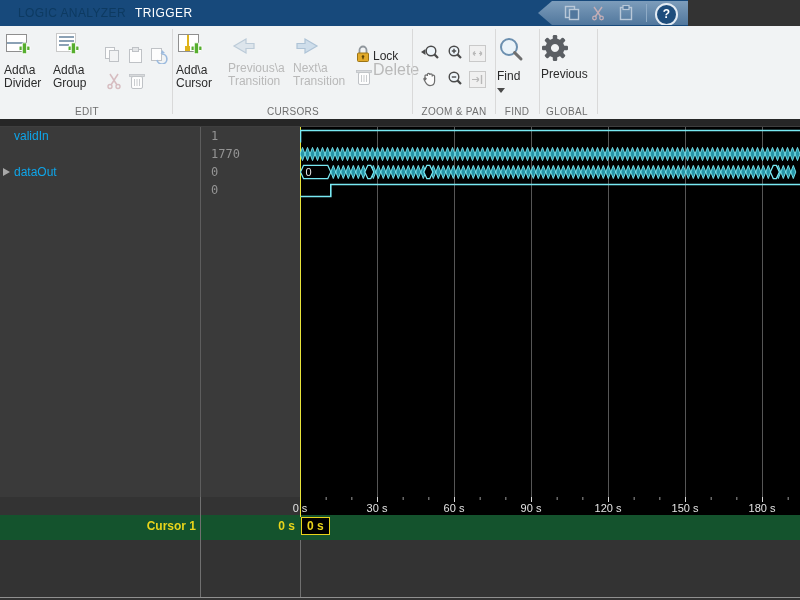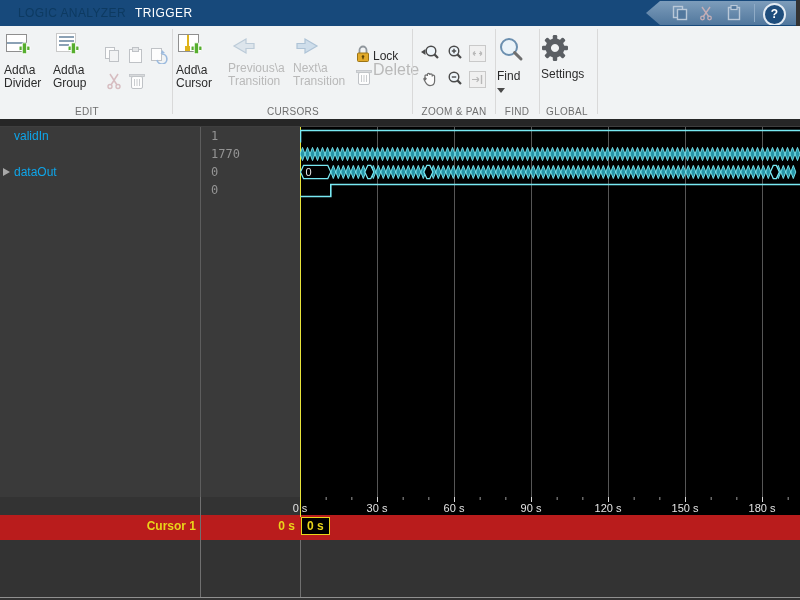--- a/index.html
+++ b/index.html
@@ -1,20 +1,20 @@
 <!DOCTYPE html>
 <html><head>
 <meta charset="utf-8">
 <style>
   html,body{margin:0;padding:0;}
   body{width:800px;height:600px;overflow:hidden;background:#333;font-family:"Liberation Sans",sans-serif;-webkit-font-smoothing:antialiased;}
   #app{position:relative;width:800px;height:600px;background:#333;}
 
   
-  #titlebar{position:absolute;left:0;top:0;width:796px;height:26px;background:#17497b;}
+  #titlebar{position:absolute;left:0;top:0;width:688px;height:26px;background:#17497b;}
   .tab{position:absolute;top:6px;font-size:12px;letter-spacing:.4px;cursor:default;}
   .tab.inactive{color:#0d3a61;}
   .tab.active{color:#ffffff;}
   #qat{position:absolute;right:0;top:1px;width:150px;height:24px;
        background:linear-gradient(#7d9dbb,#51779d);
        -webkit-clip-path:polygon(0 50%,14px 0,100% 0,100% 100%,14px 100%);
        clip-path:polygon(0 50%,14px 0,100% 0,100% 100%,14px 100%);}
   .qicon{position:absolute;top:4px;}
   #qat-sep{position:absolute;top:3px;width:1px;height:18px;background:#8fabc6;left:108px;}
   #help-btn{position:absolute;left:117px;top:2px;width:19px;height:19px;border-radius:50%;
@@ -46,21 +46,21 @@
   #plot{position:absolute;left:300px;top:0;width:500px;height:370px;background:#000;}
   #cursorline{position:absolute;left:0px;top:0;width:1px;height:390px;background:#e8e43a;z-index:1;}
   #wavesvg{position:absolute;left:0;top:0;z-index:2;}
 
   
   #axisstrip{position:absolute;left:0;top:497px;width:800px;height:18px;background:#333;}
   #axisblack{position:absolute;left:300px;top:0;width:500px;height:18px;background:#000;}
   .ticklabel{position:absolute;top:5px;width:44px;margin-left:-22px;text-align:center;font-size:11px;color:#e3e3e3;white-space:nowrap;}
 
   
-  #cursorrow{position:absolute;left:0;top:515px;width:800px;height:25px;background:#b91c1c;}
+  #cursorrow{position:absolute;left:0;top:515px;width:800px;height:25px;background:#14532d;}
   #cursor-name{position:absolute;left:60px;top:4px;width:136px;text-align:right;font-size:12px;font-weight:bold;color:#e9d41b;}
   #cursor-time{position:absolute;left:200px;top:4px;width:95px;text-align:right;font-size:12px;font-weight:bold;color:#e9d41b;}
   #cursor-marker{position:absolute;left:301px;top:2px;background:#000;border:1px solid #e9d41b;color:#e9d41b;
                  font-size:12px;font-weight:bold;padding:0 5px;line-height:16px;}
 
   
   #bottomfill{position:absolute;left:0;top:540px;width:800px;height:60px;background:#333;}
   .bline{position:absolute;top:0;width:1px;height:57px;background:#707070;}
   #bottomedge{position:absolute;left:0;top:57px;width:800px;height:1px;background:#8f8f8f;}
   #longdiv1{position:absolute;left:200px;top:497px;width:1px;height:43px;background:#707070;}
@@ -298,21 +298,21 @@
                 <rect x="-2.2" y="-13" width="4.4" height="5.5" rx="1.2" transform="rotate(135)"></rect>
                 <rect x="-2.2" y="-13" width="4.4" height="5.5" rx="1.2" transform="rotate(180)"></rect>
                 <rect x="-2.2" y="-13" width="4.4" height="5.5" rx="1.2" transform="rotate(225)"></rect>
                 <rect x="-2.2" y="-13" width="4.4" height="5.5" rx="1.2" transform="rotate(270)"></rect>
                 <rect x="-2.2" y="-13" width="4.4" height="5.5" rx="1.2" transform="rotate(315)"></rect>
               </g>
               <path d="M0,-9.5 A9.5,9.5 0 1 0 0.01,-9.5 Z M0,-4 A4,4 0 1 1 -0.01,-4 Z" fill-rule="evenodd"></path>
             </g>
           </svg>
       </span>
-      <span>Settings</span>
+      <span>Previous</span>
     </div>
     <div class="sect" style="left:541px;width:52px">GLOBAL</div>
     <div class="vsep" style="left:597px"></div>
 
     <span id="collapse-btn">
       <svg width="18" height="14">
           <rect x="2" y="1" width="14" height="2" fill="#8a8a8a"></rect>
           <path d="M9,5 L15,12 L3,12 Z" fill="#8a8a8a"></path>
         </svg>
     </span>

